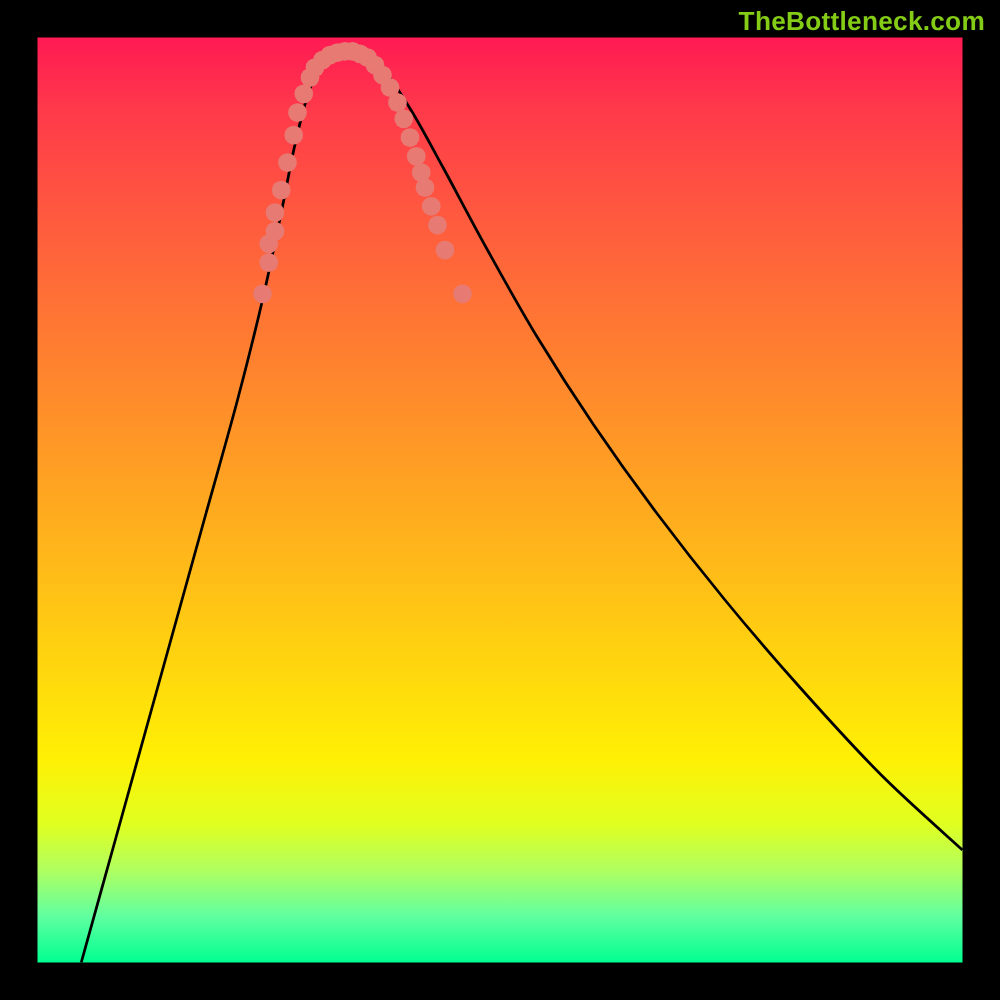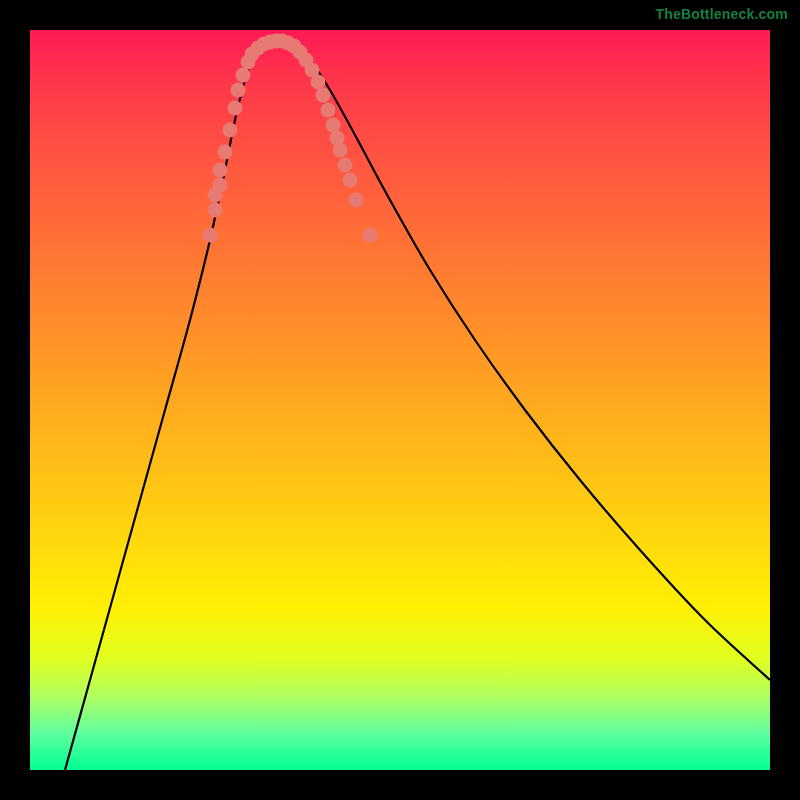--- a/index.html
+++ b/index.html
@@ -30,23 +30,23 @@
       #e0ff20 85%,
       #b0ff60 90%,
       #60ffa0 95%,
       #00ff90 100%
     );
   }
   .watermark {
     position: absolute;
     top: 6px;
     right: 12px;
-    font-size: 14px;
+    font-size: 21px;
     font-weight: 600;
-    color: #15803d;
+    color: #84cc16;
     letter-spacing: 0.2px;
     user-select: none;
   }
   svg {
     position: absolute;
     left: 30px;
     top: 30px;
     width: 740px;
     height: 740px;
     overflow: visible;

